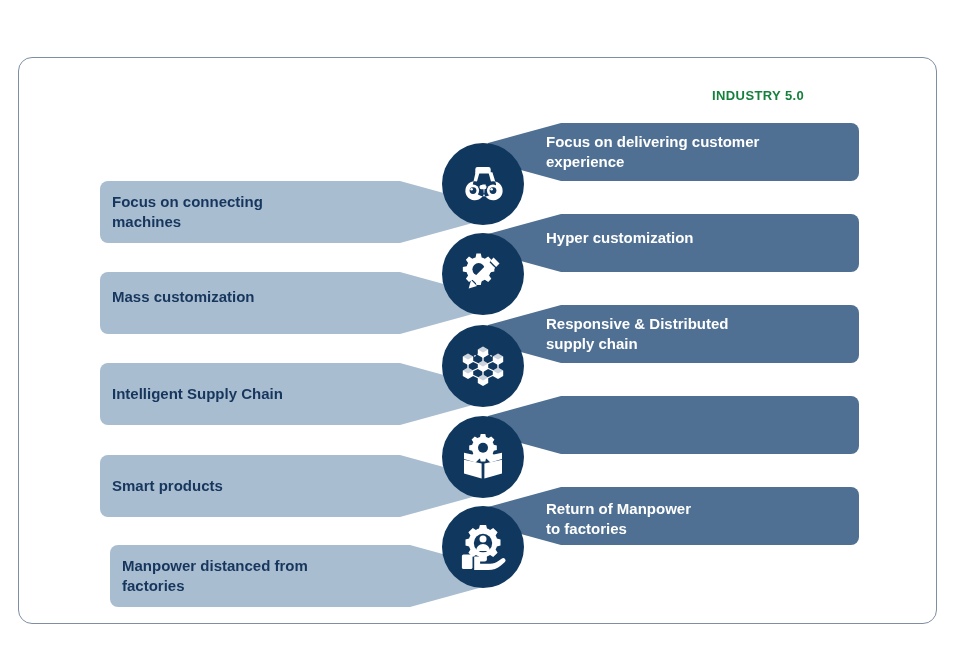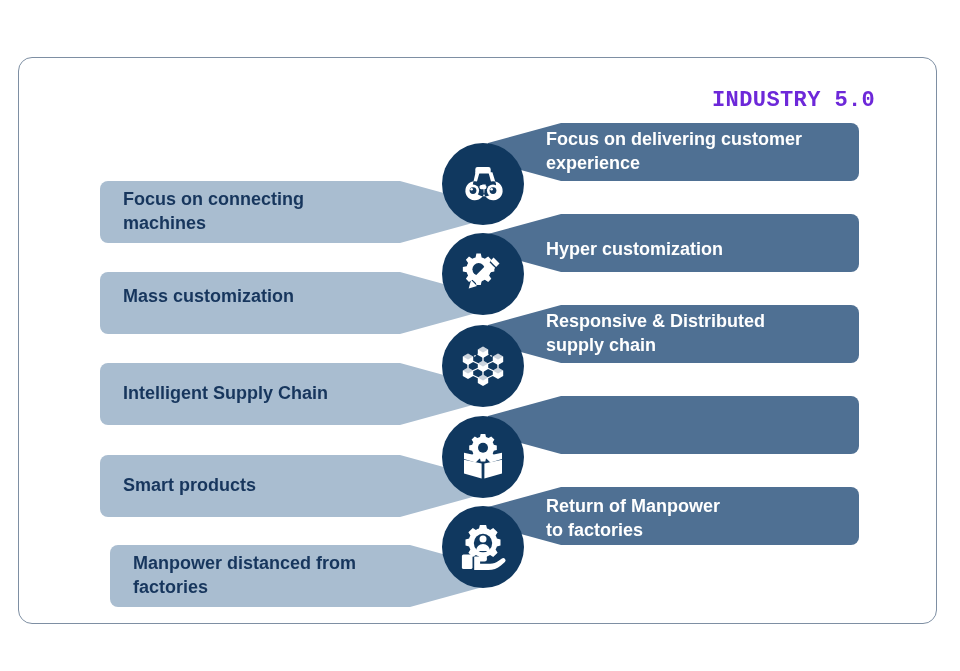--- a/index.html
+++ b/index.html
@@ -30,56 +30,55 @@
     height: 567px;
     border: 1.5px solid #7e8fa3;
     border-radius: 14px;
     box-sizing: border-box;
     background: transparent;
   }
 
   
   .title {
     position: absolute;
-    font-size: 22px;
+    font-size: 13px;
     font-weight: bold;
-    color: #6d28d9;
+    color: #15803d;
     letter-spacing: 0.4px;
     white-space: nowrap;
-    font-family: Liberation Mono, monospace;
   }
   .title-left  { left: 104px; top: 144px; }
   .title-right { left: 712px; top: 88px; }
 
   
   .bar {
     position: absolute;
     box-sizing: border-box;
     display: flex;
     align-items: center;
   }
 
   .bar .bar-shape {
     position: absolute;
     inset: 0;
   }
 
   .bar .bar-text {
     position: relative;
     z-index: 2;
-    font-size: 18px;
+    font-size: 15px;
     font-weight: bold;
     line-height: 1.33;
     white-space: pre-line;
   }
 
   
   .bar-left .bar-text {
     color: #17365d;
-    padding-left: 23px;
+    padding-left: 12px;
     padding-right: 10px;
   }
 
   
   .bar-right .bar-text {
     color: #ffffff;
     padding-left: 58px;
     padding-right: 12px;
   }
 
@@ -145,21 +144,21 @@
   </div>
 
   <div class="bar bar-right" style="left:488px; top:123px; width:371px; height:58px;">
     <svg class="bar-shape" viewBox="0 0 371 58" preserveAspectRatio="none">
       <path d="M0,20 L73,0 H363 A8,8 0 0 1 371,8 V50 A8,8 0 0 1 363,58 H73 L0,38 Z" fill="#4f7093"></path>
     </svg>
     <div class="bar-text">Focus on delivering customer
 experience</div>
   </div>
 
-  <div class="bar bar-right" style="left:488px; top:214px; width:371px; height:48px;align-items:flex-end;">
+  <div class="bar bar-right" style="left:488px; top:214px; width:371px; height:48px;">
     <svg class="bar-shape" viewBox="0 0 371 58" preserveAspectRatio="none">
       <path d="M0,20 L73,0 H363 A8,8 0 0 1 371,8 V50 A8,8 0 0 1 363,58 H73 L0,38 Z" fill="#4f7093"></path>
     </svg>
     <div class="bar-text">Hyper customization</div>
   </div>
 
   <div class="bar bar-right" style="left:488px; top:305px; width:371px; height:58px;">
     <svg class="bar-shape" viewBox="0 0 371 58" preserveAspectRatio="none">
       <path d="M0,20 L73,0 H363 A8,8 0 0 1 371,8 V50 A8,8 0 0 1 363,58 H73 L0,38 Z" fill="#4f7093"></path>
     </svg>

